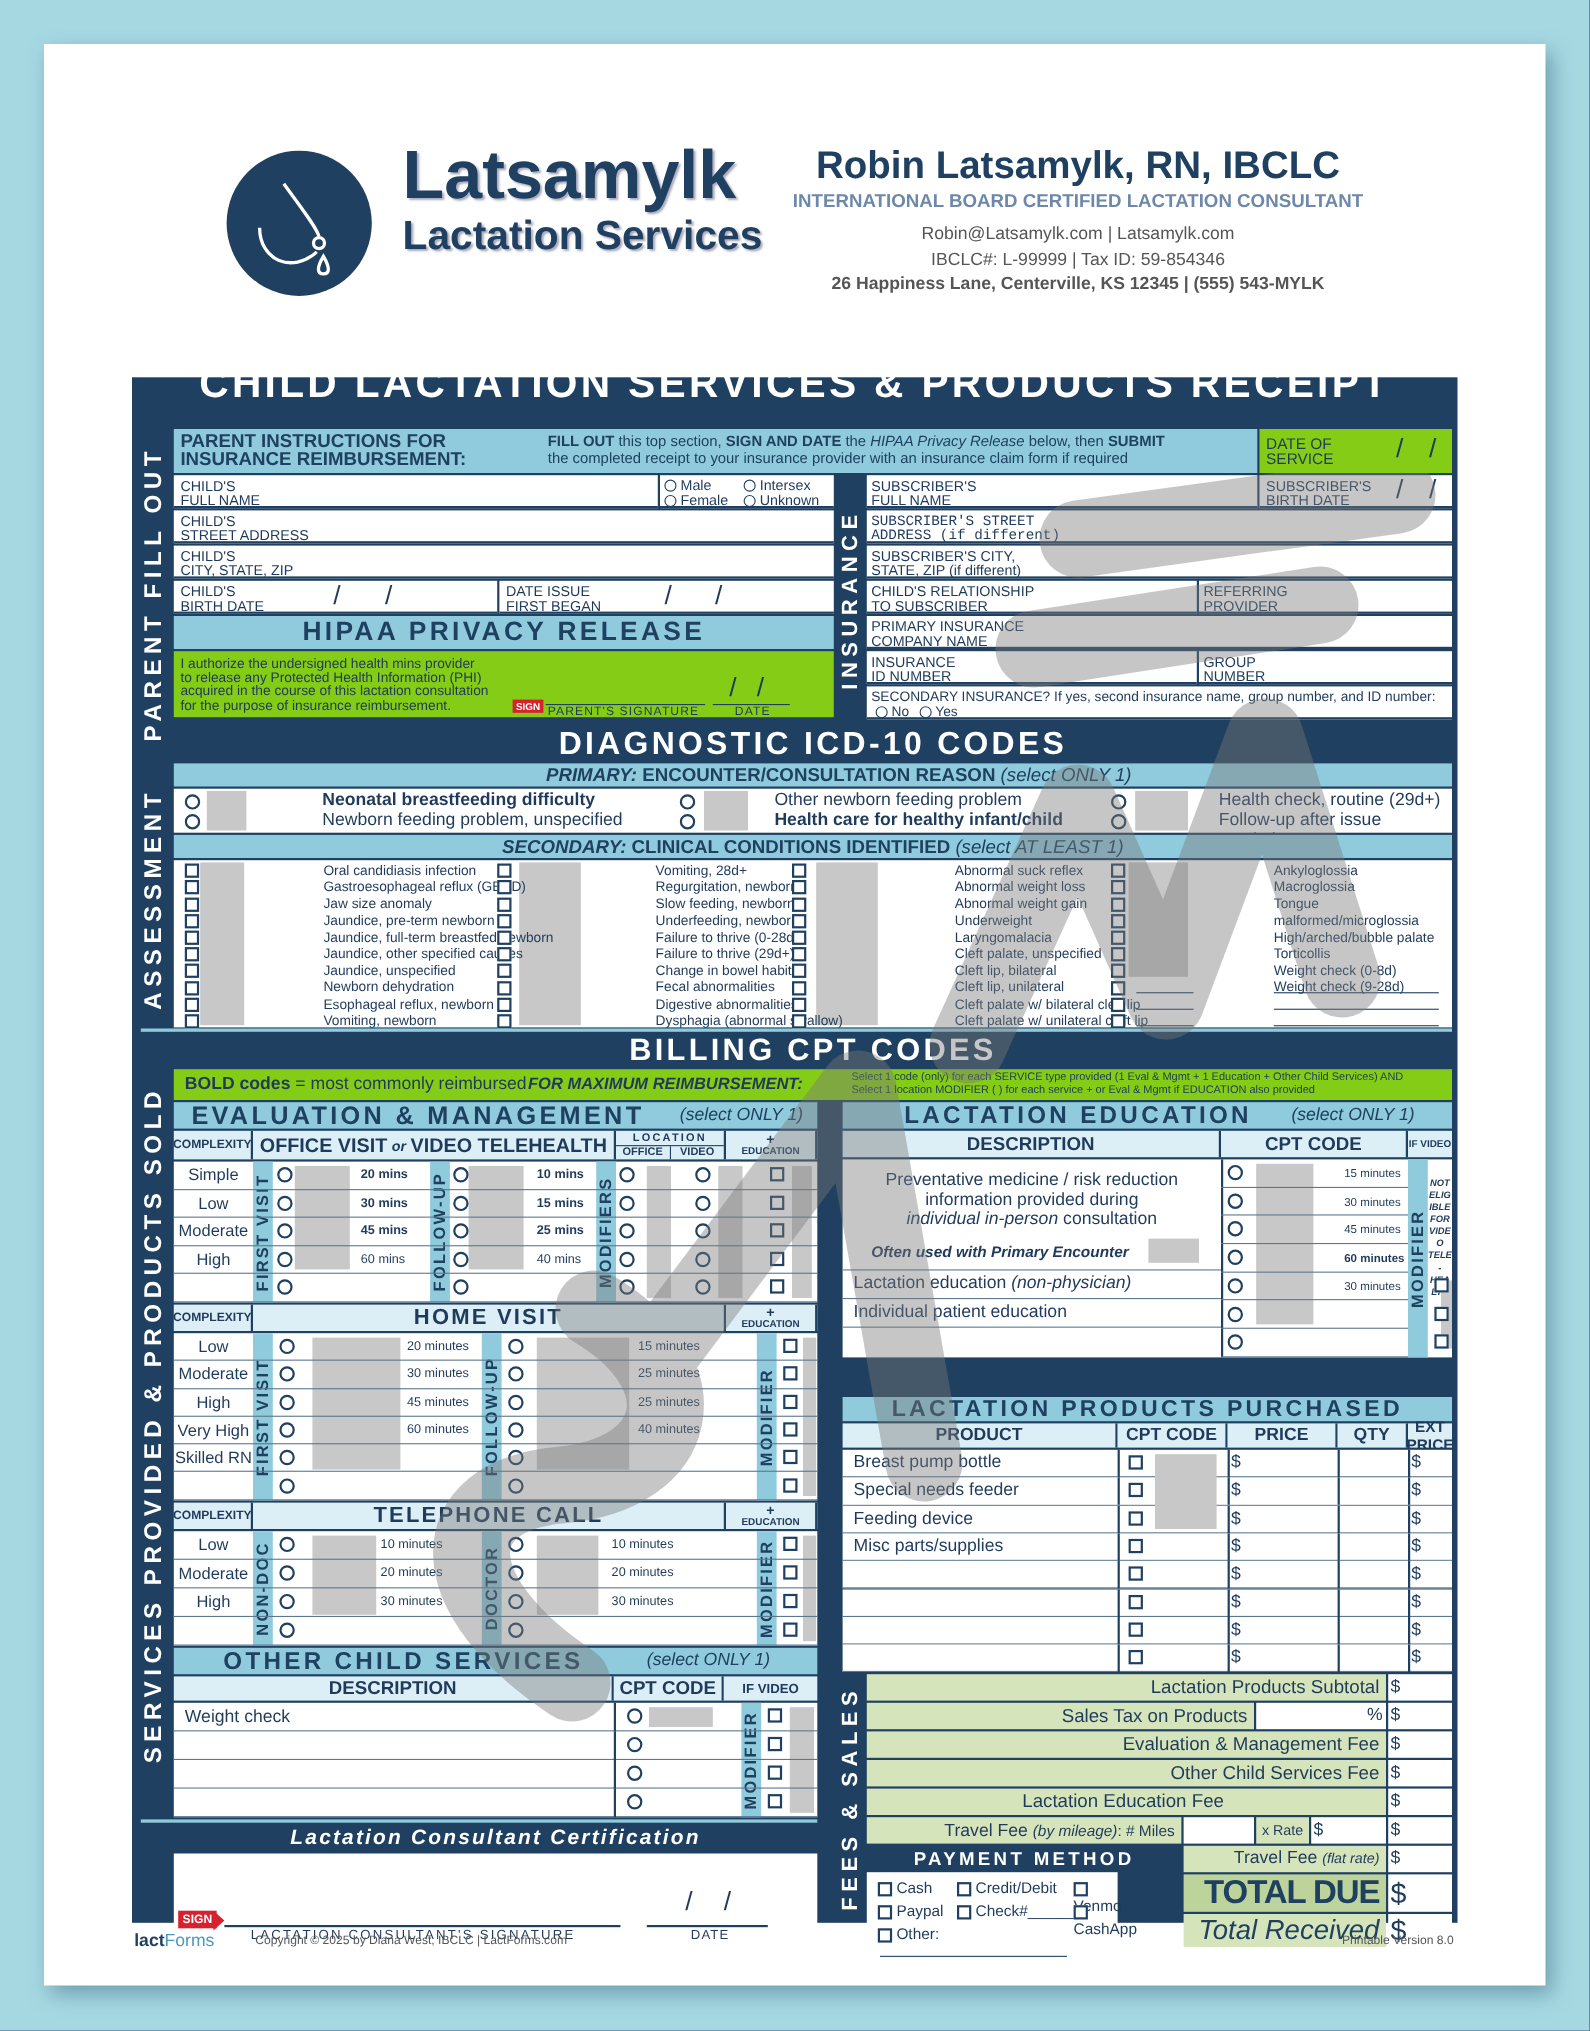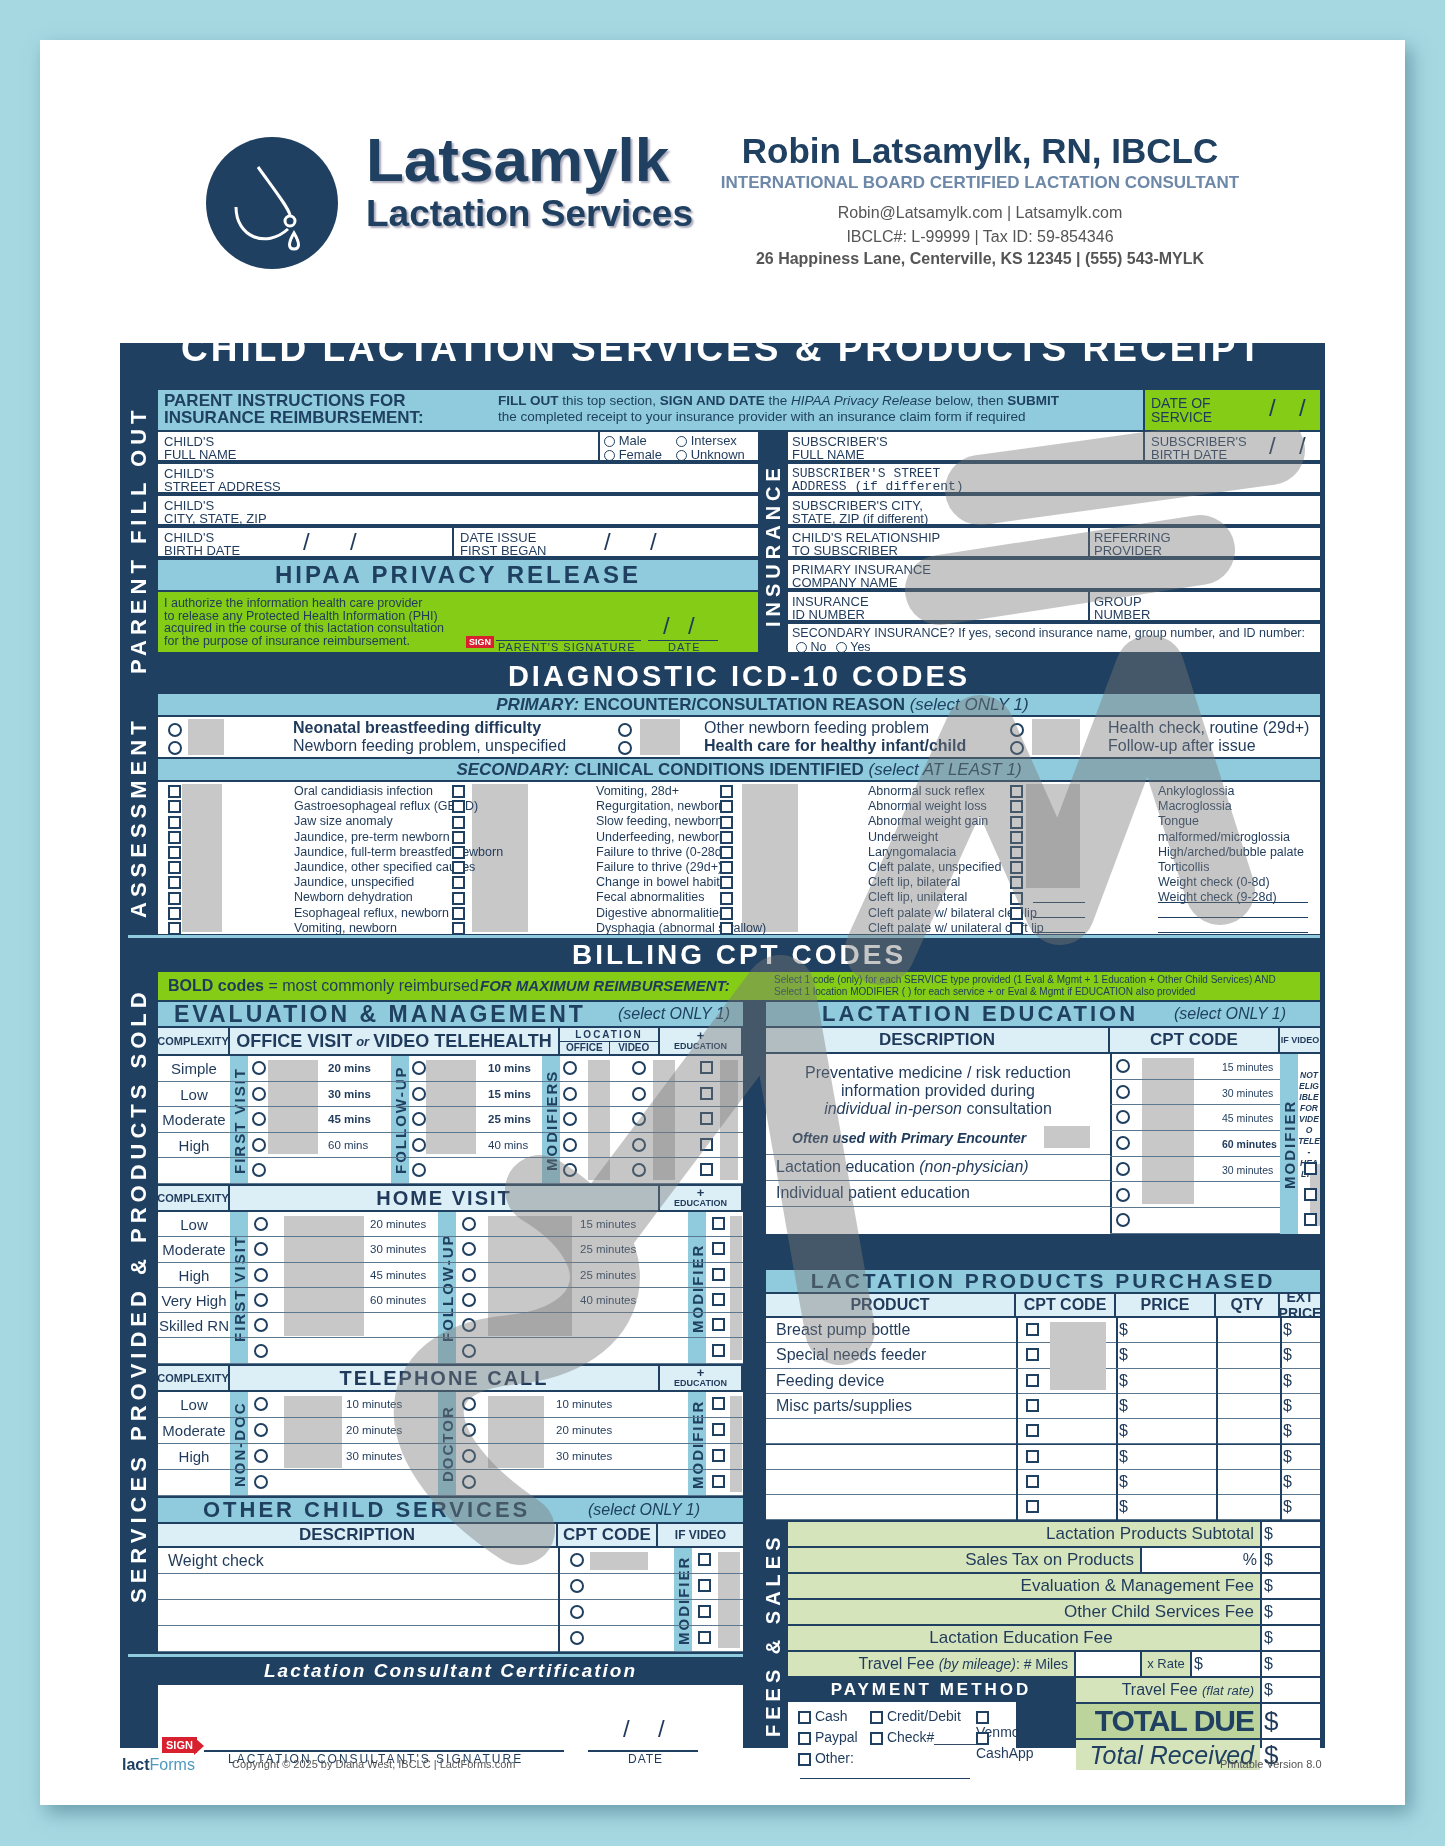--- a/index.html
+++ b/index.html
@@ -113,21 +113,21 @@
         <div>DATE ISSUE</div>
         <div>FIRST BEGAN</div>
       </div>
     <span class="slash" style="left:150px;top:0px;">/</span>
     <span class="slash" style="left:196px;top:0px;">/</span>
   </div>
 
   <div class="abs lb title" style="left:118px;top:520px;width:600px;height:30px;font-size:24px;line-height:30px;color:#1f4060;">HIPAA PRIVACY RELEASE</div>
   <div class="abs pale" style="left:118px;top:552px;width:600px;height:60px;">
     <div class="abs" style="left:6px;top:5px;font-size:12.5px;line-height:12.5px;color:#1f3a5a;">
-      <div>I authorize the information health care provider</div>
+      <div>I authorize the undersigned health mins provider</div>
       <div>to release any Protected Health Information (PHI)</div>
       <div>acquired in the course of this lactation consultation</div>
       <div>for the purpose of insurance reimbursement.</div>
     </div>
     <div class="abs" style="left:308px;top:44px;background:#d8202f;color:#fff;font-size:9px;font-weight:bold;padding:1px 3px;">SIGN</div>
     <div class="abs" style="left:338px;top:48px;width:145px;border-top:1.5px solid #1f4060;"></div>
     <div class="abs" style="left:340px;top:49px;font-size:11px;letter-spacing:1px;color:#1f3a5a;">PARENT'S SIGNATURE</div>
     <div class="abs" style="left:490px;top:48px;width:70px;border-top:1.5px solid #1f4060;"></div>
     <span class="slash" style="left:505px;top:20px;">/</span>
     <span class="slash" style="left:530px;top:20px;">/</span>

